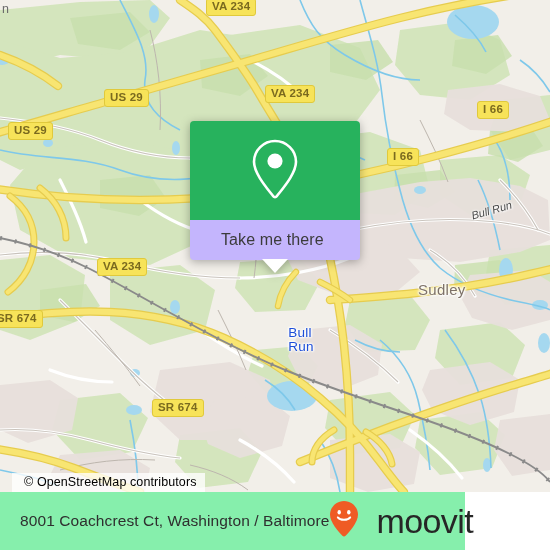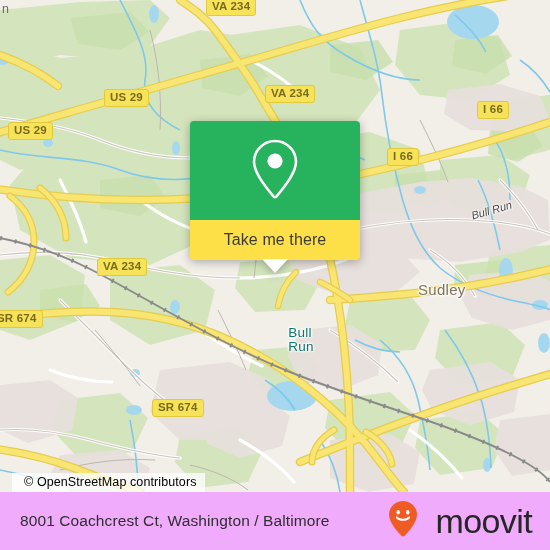--- a/index.html
+++ b/index.html
@@ -43,21 +43,21 @@
     position:absolute;
     color:#7d7167;
     font-size:15px;
     letter-spacing:.3px;
     text-shadow:0 0 3px #fff,0 0 3px #fff,0 0 2px #fff,1px 1px 2px #fff,-1px -1px 2px #fff;
     white-space:nowrap;
     line-height:15px;
     text-align:center;
     margin-top:48px;
   }
-  .place.small{font-size:13.5px;color:#0f766e;}
+  .place.small{font-size:13.5px;color:#1d4ed8;}
   .water-label{
     position:absolute;
     color:#4a4a4a;
     font-size:11px;
     font-style:italic;
     text-shadow:0 0 3px #fff,0 0 2px #fff,1px 1px 2px #fff;
     white-space:nowrap;
     transform:rotate(-16deg);
     transform-origin:left top;
   }
@@ -67,41 +67,42 @@
     position:absolute;left:190px;top:121px;width:170px;
     filter:drop-shadow(0 2px 5px rgba(0,0,0,.30));
   }
   .callout-top{
     background:#27b25d;
     height:99px;
     border-radius:4px 4px 0 0;
     display:flex;align-items:center;justify-content:center;
   }
   .callout-bottom{
-    background:#fde047;
+    background:#c4b5fd;
     height:40px;
     border-radius:0 0 4px 4px;
-    display:flex;align-items:center;justify-content:center;
+    display:flex;align-items:center;
     position:relative;
+    padding-left:31px;
   }
   .callout-label{
     font-size:16px;color:#3b3b3b;letter-spacing:.1px;
   }
   .callout-tail{
     position:absolute;left:50%;bottom:-13px;margin-left:-13px;
     width:0;height:0;
     border-left:13px solid transparent;
     border-right:13px solid transparent;
     border-top:14px solid #fff;
   }
 
   
   .footer{
-    position:absolute;left:0;top:492px;width:550px;height:58px;
-    background:#f0abfc;
+    position:absolute;left:0;top:492px;width:465px;height:58px;
+    background:#86efac;
     display:flex;align-items:center;justify-content:space-between;
     box-sizing:border-box;
     padding:0 18px 0 20px;
   }
   .footer-title{
     font-size:15.5px;color:#2f2f2f;letter-spacing:.1px;white-space:nowrap;
   }
   .brand{display:flex;align-items:center;gap:17px;}
   .brand-word{
     font-size:34px;color:#262626;letter-spacing:-.6px;

